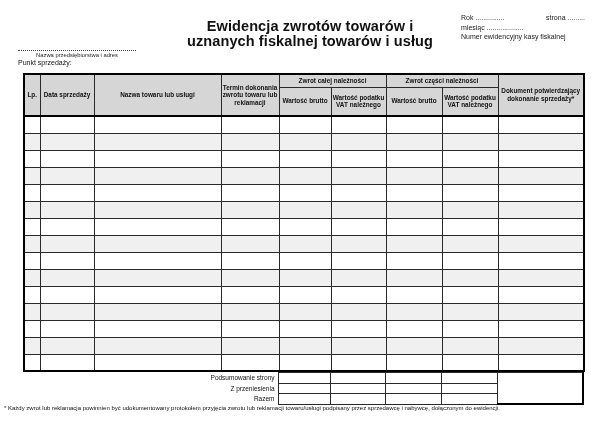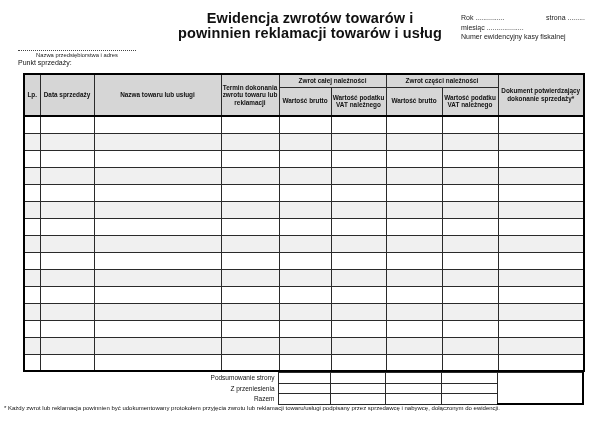--- a/index.html
+++ b/index.html
@@ -2,21 +2,21 @@
 <html><head>
 <meta charset="utf-8">
 <style>
   html,body { margin:0; padding:0; }
   body {
     width:600px; height:424px; position:relative; overflow:hidden;
     background:#ffffff; color:#111;
     font-family:"Liberation Sans", sans-serif;
   }
   .title {
-    position:absolute; left:20px; top:11px; width:580px;
+    position:absolute; left:20px; top:19px; width:580px;
     text-align:center; font-weight:bold; font-size:14.5px; line-height:15px;
     letter-spacing:0.1px;
   }
   .meta {
     position:absolute; left:461px; top:13px; width:124px;
     font-size:7px; line-height:9.6px; color:#222;
   }
   .meta-row { display:flex; justify-content:space-between; }
   .company { position:absolute; left:18px; top:42px; width:118px; }
   .company .dots { height:8px; border-bottom:1px dotted #444; }
@@ -51,21 +51,21 @@
   .footnote {
     position:absolute; left:4px; top:405px; width:593px;
     font-size:6px; line-height:7px; color:#111;
   }
 </style>
 </head>
 <body>
 
 <div class="title">
   <div>Ewidencja zwrotów towarów i</div>
-  <div>powinnien reklamacji towarów i usług</div>
+  <div>uznanych fiskalnej towarów i usług</div>
 </div>
 
 <div class="meta">
   <div class="meta-row">
     <span>Rok ...............</span>
     <span>strona .........</span>
   </div>
   <div>miesiąc ...................</div>
   <div>Numer ewidencyjny kasy fiskalnej</div>
 </div>

